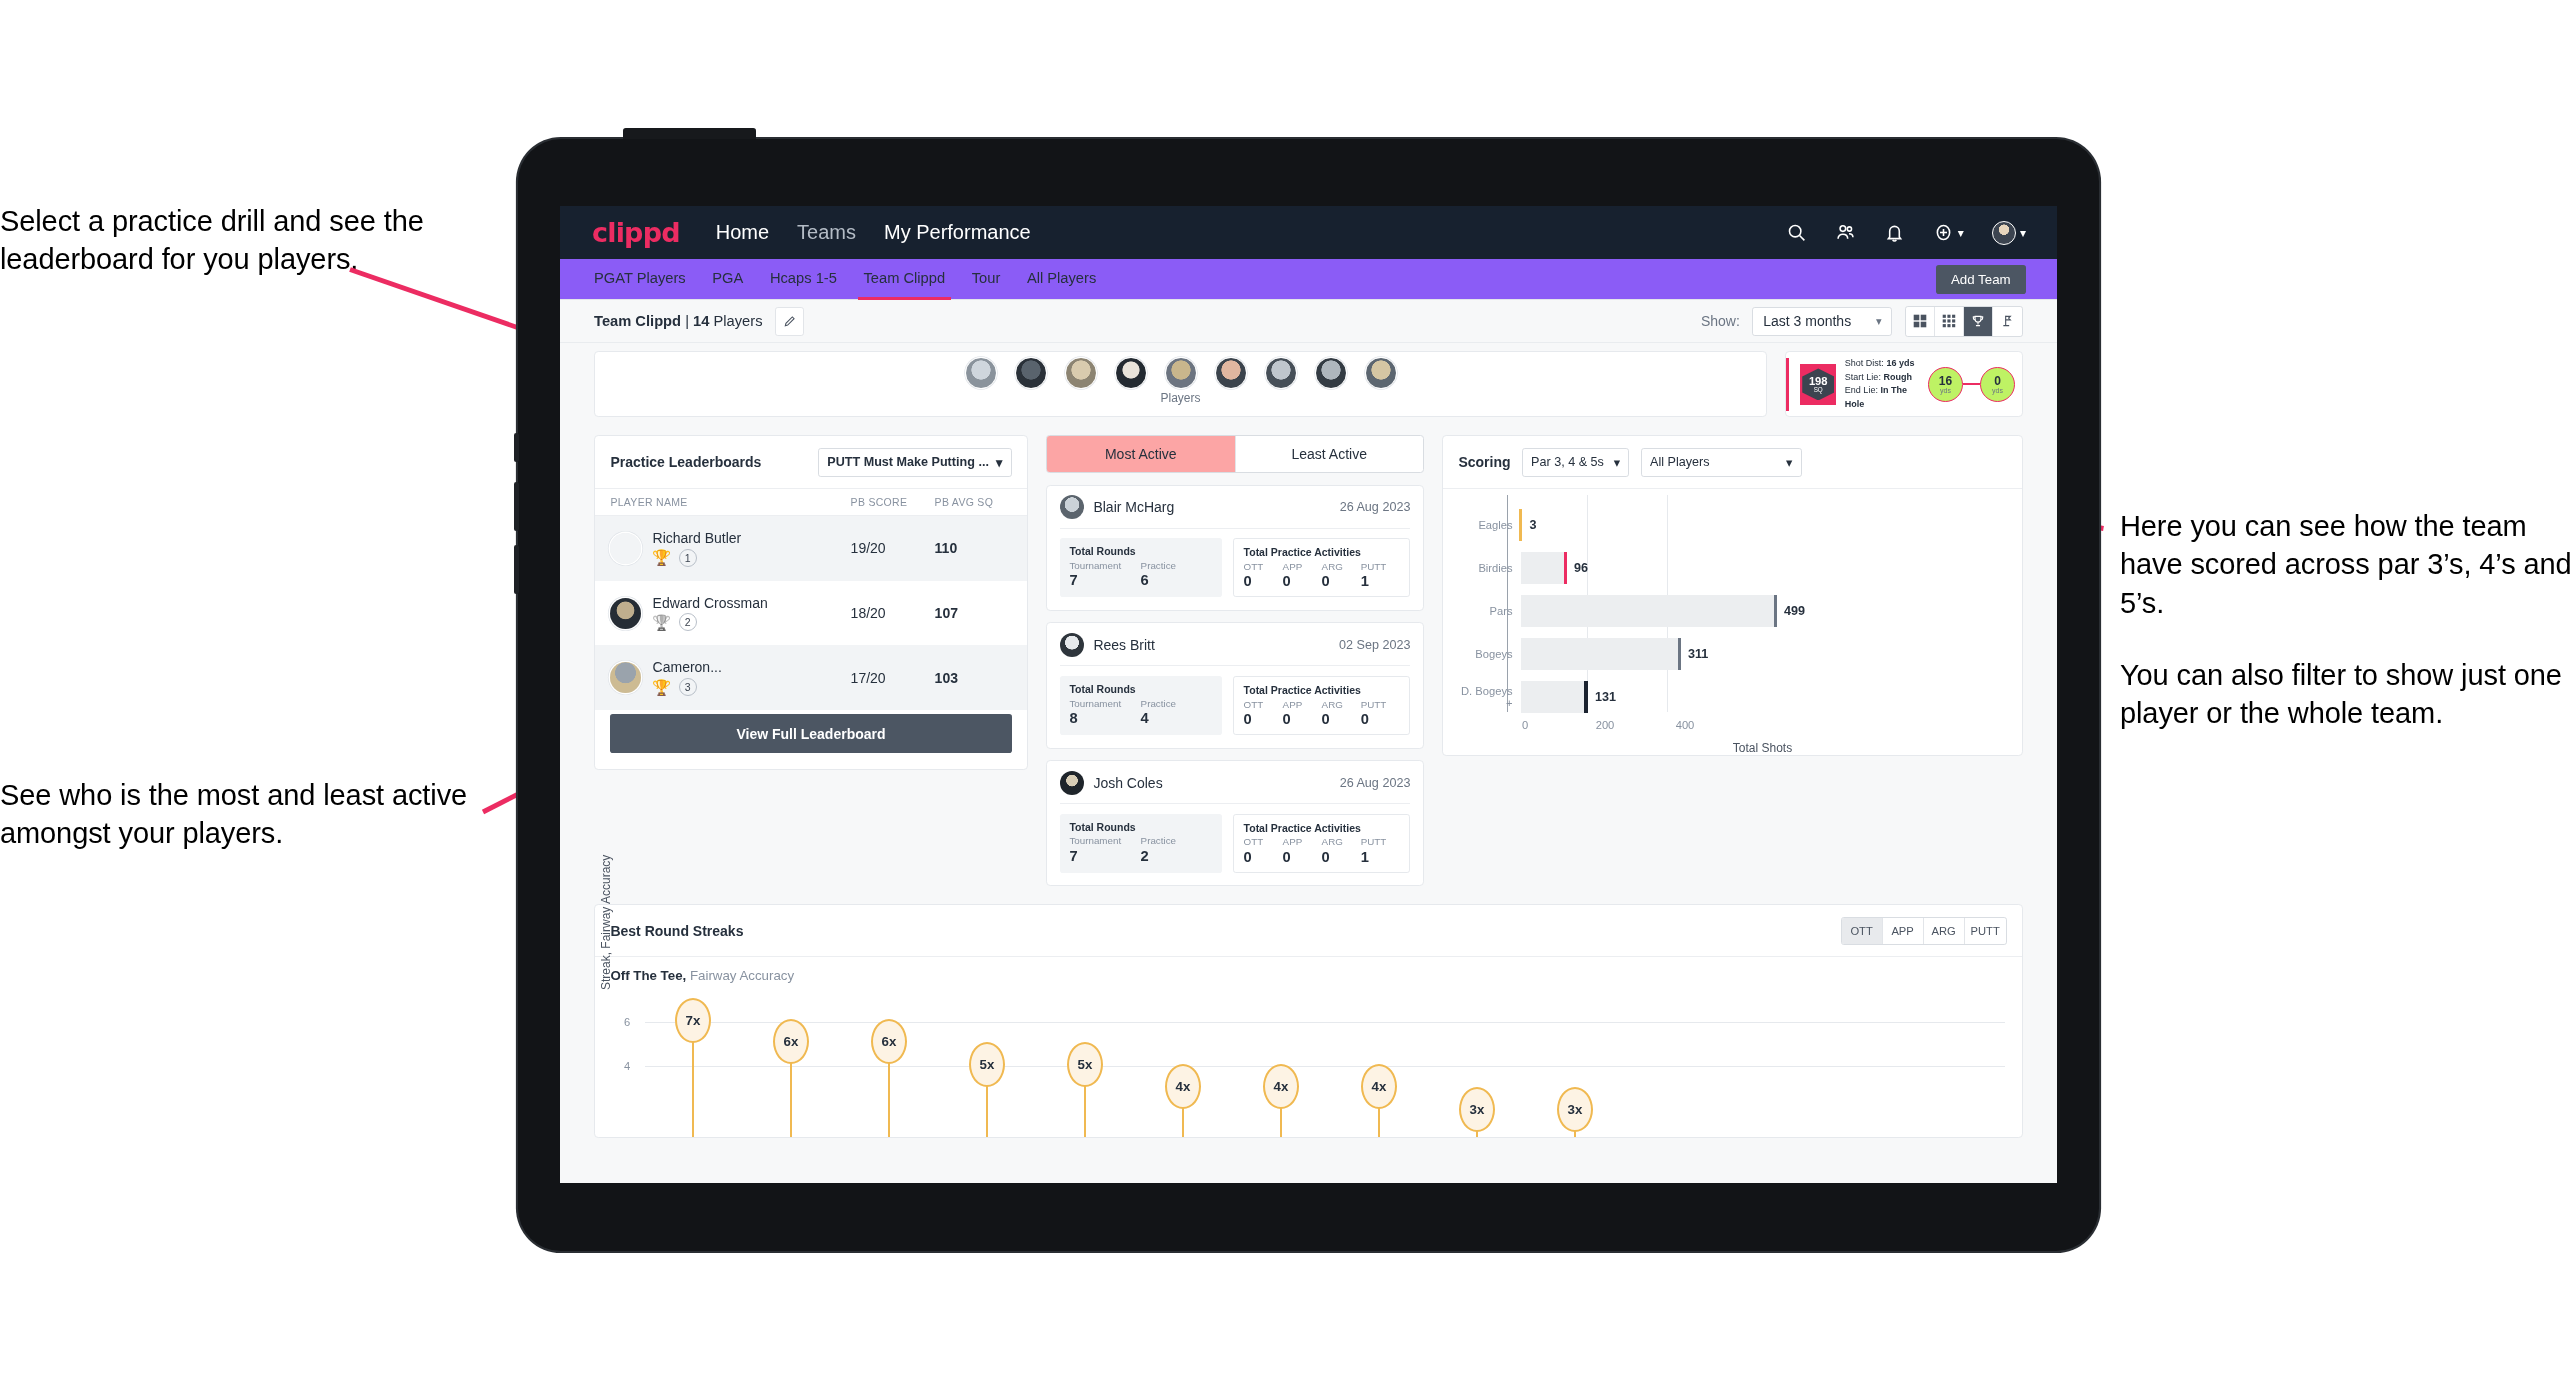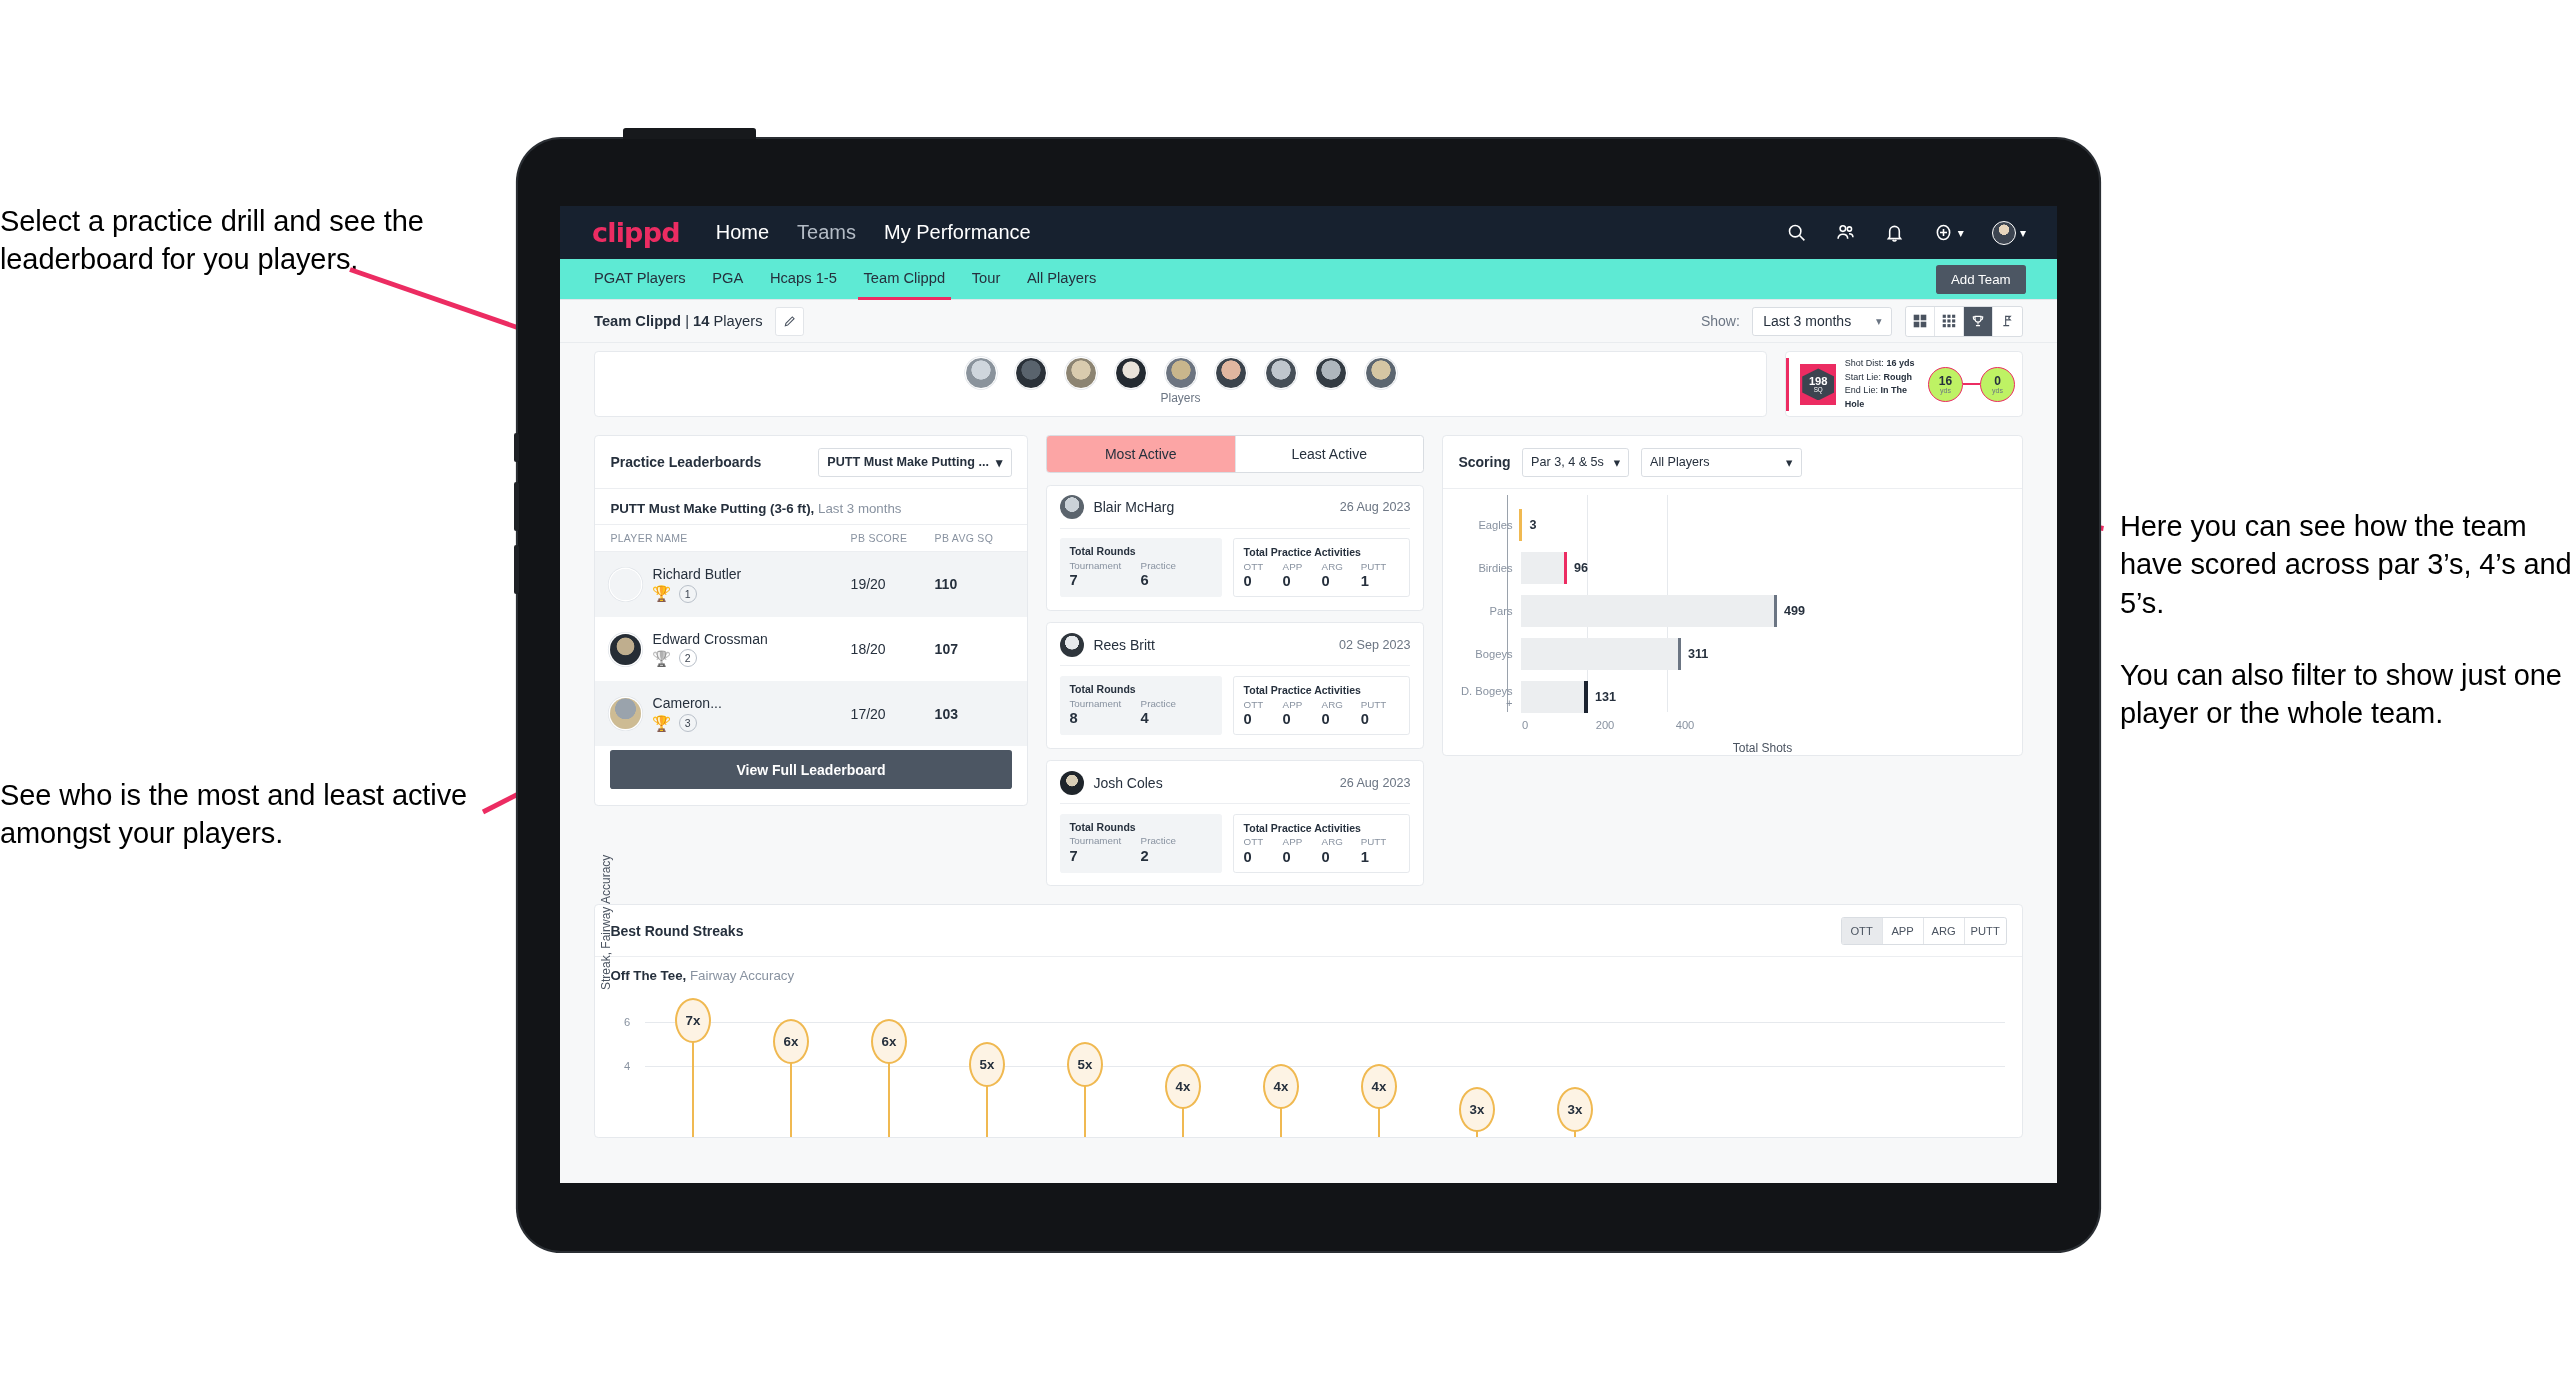--- a/index.html
+++ b/index.html
@@ -71,21 +71,21 @@
   .chev { color:#fff; font-size:12px; margin-left:4.2px; }
   .avatar-nav {
     width:24px; height:24px; border-radius:50%;
     background: radial-gradient(circle at 50% 35%, #e8d6bd 0 28%, #3c4450 30% 100%);
     border:1.4px solid #fff; display:inline-block;
   }
   .nav-ic-wrap { display:flex; align-items:center; }
 
   
   .tabbar {
-    height: 41px; background:#5eead4; border-bottom:0.7px solid #e3e6ea;
+    height: 41px; background:#8b5cf6; border-bottom:0.7px solid #e3e6ea;
     display:flex; align-items:center; padding: 0 34px; position:relative;
   }
   .tab { font-size: 14.7px; color:#26303d; margin-right: 26.6px; white-space:nowrap; padding-bottom:1.4px;}
   .tab.dim { color:#8892a0; }
   .tab.active { color:#26303d; position:relative; }
   .tab.active:after {
     content:""; position:absolute; left:-5.6px; right:-5.6px; bottom:-12px; height:2.8px; background:#ec2c62;
   }
   .add-team-btn {
     position:absolute; right: 31px; top: 5.6px;
@@ -472,24 +472,20 @@
 
           <div class="card lb-card">
             <div class="lb-head">
               <div class="lb-title">Practice Leaderboards</div>
               <div class="lb-select">
                 <span>PUTT Must Make Putting ...</span>
                 <span class="caret">▾</span>
               </div>
             </div>
             <div class="divider"></div>
-            <div class="lb-sub">
-              <b>PUTT Must Make Putting (3-6 ft),</b>
-              <span>Last 3 months</span>
-            </div>
             <div class="divider"></div>
             <div class="lb-colhead">
               <div class="c-name">PLAYER NAME</div>
               <div class="c-score">PB SCORE</div>
               <div class="c-avg">PB AVG SQ</div>
             </div>
             <div class="divider"></div>
 
             <div class="lb-row alt">
               <span class="lb-av" style="background:radial-gradient(circle at 50% 40%,#d9c9a4 0 38%,#2c3views 0,#3a4149 40% 100%)"></span>

